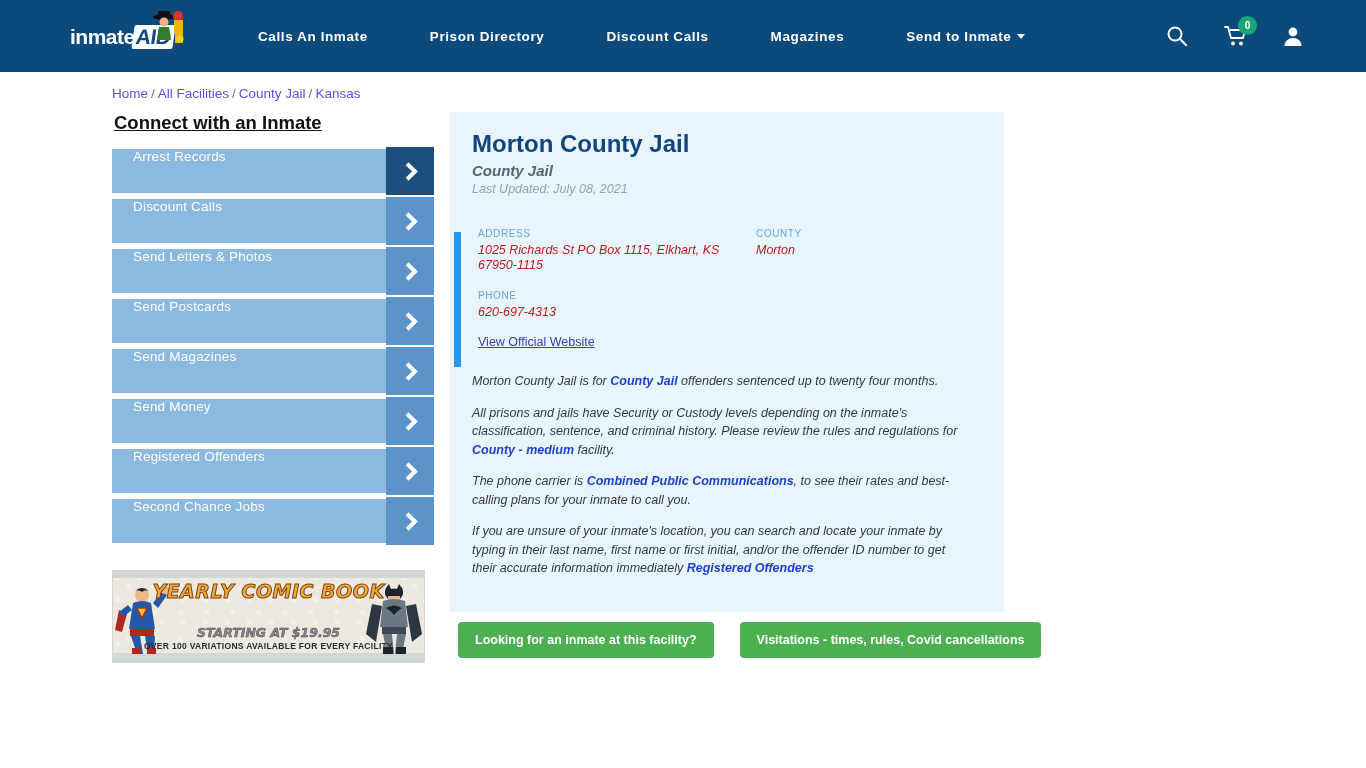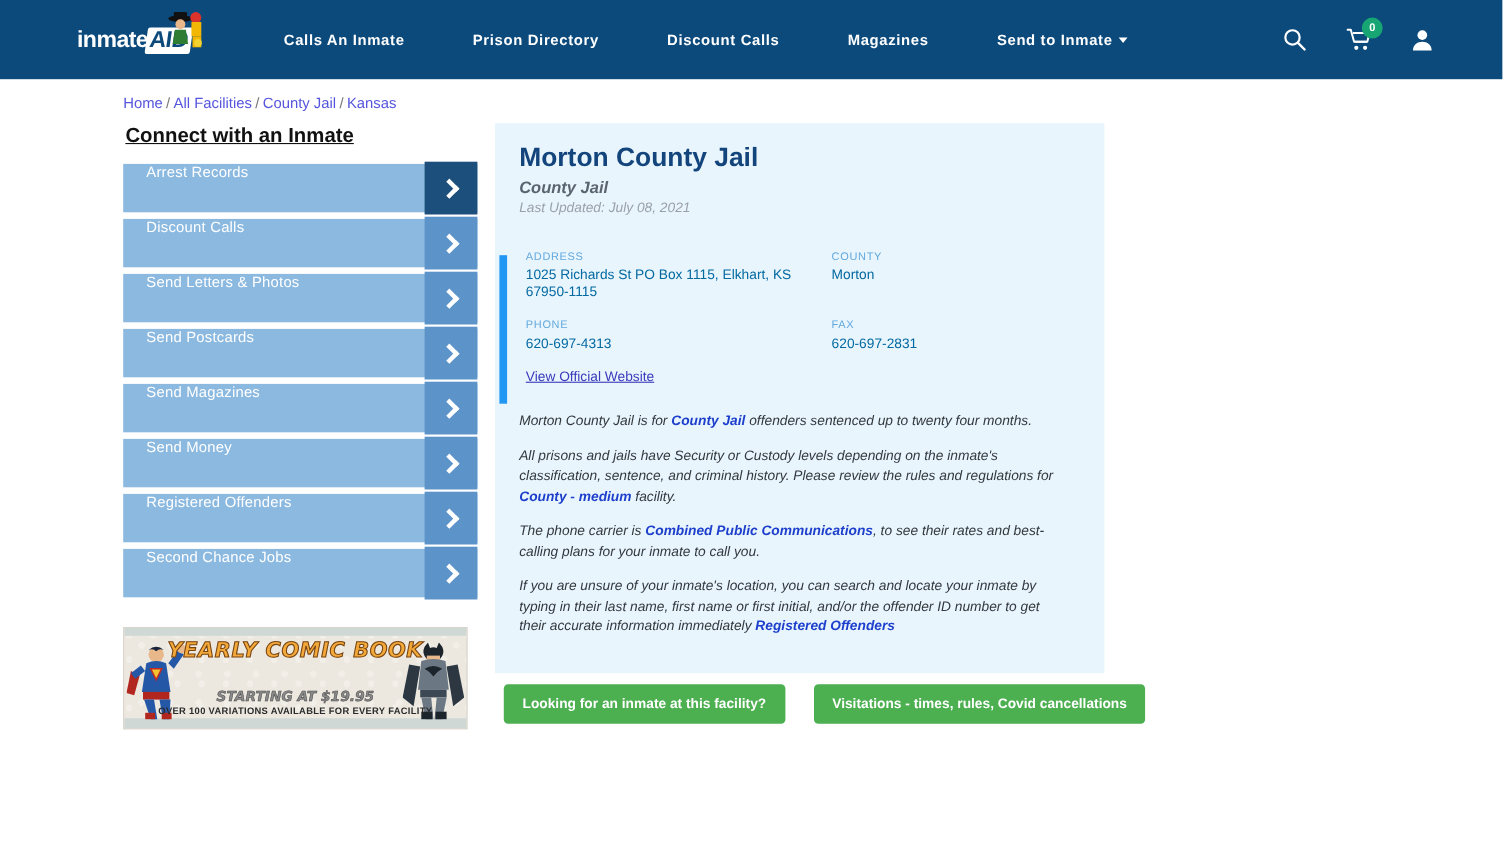--- a/index.html
+++ b/index.html
@@ -180,21 +180,21 @@
     width: 7px; height: 135px; background: #2196f3;
   }
   .info-grid {
     display: grid; grid-template-columns: 278px 1fr;
     row-gap: 17px;
   }
   .fld-label {
     font-size: 10px; color: #62a8dd; letter-spacing: 0.6px;
     margin-bottom: 4px;
   }
-  .fld-value { font-size: 12.5px; color: #0369a1; line-height: 1.18; }
+  .fld-value { font-size: 12.5px; color: #b91c1c; line-height: 1.18; font-style: italic; }
   .official-link {
     display: inline-block; margin-top: 16px;
     font-size: 12.5px; color: #3b3bbb; text-decoration: underline;
   }
   .desc { padding: 8px 32px 0 22px; }
   .desc p {
     margin: 0 0 13px 0;
     font-size: 12.5px; font-style: italic; color: #33383d;
     line-height: 1.48;
   }
@@ -379,24 +379,20 @@
         <div class="fld-value">1025 Richards St PO Box 1115, Elkhart, KS 67950-1115</div>
       </div>
       <div>
         <div class="fld-label">COUNTY</div>
         <div class="fld-value">Morton</div>
       </div>
       <div>
         <div class="fld-label">PHONE</div>
         <div class="fld-value">620-697-4313</div>
       </div>
-      <div>
-        <div class="fld-label">FAX</div>
-        <div class="fld-value">620-697-2831</div>
-      </div>
     </div>
     <a href="#" class="official-link">View Official Website</a>
   </div>
 
   <div class="desc">
     <p><span>Morton County Jail is for </span><a href="#">County Jail</a><span> offenders sentenced up to twenty four months.</span></p>
     <p><span>All prisons and jails have Security or Custody levels depending on the inmate's classification, sentence, and criminal history. Please review the rules and regulations for </span><a href="#">County - medium</a><span> facility.</span></p>
     <p><span>The phone carrier is </span><a href="#">Combined Public Communications</a><span>, to see their rates and best-calling plans for your inmate to call you.</span></p>
     <p><span>If you are unsure of your inmate's location, you can search and locate your inmate by typing in their last name, first name or first initial, and/or the offender ID number to get their accurate information immediately </span><a href="#">Registered Offenders</a></p>
   </div>

